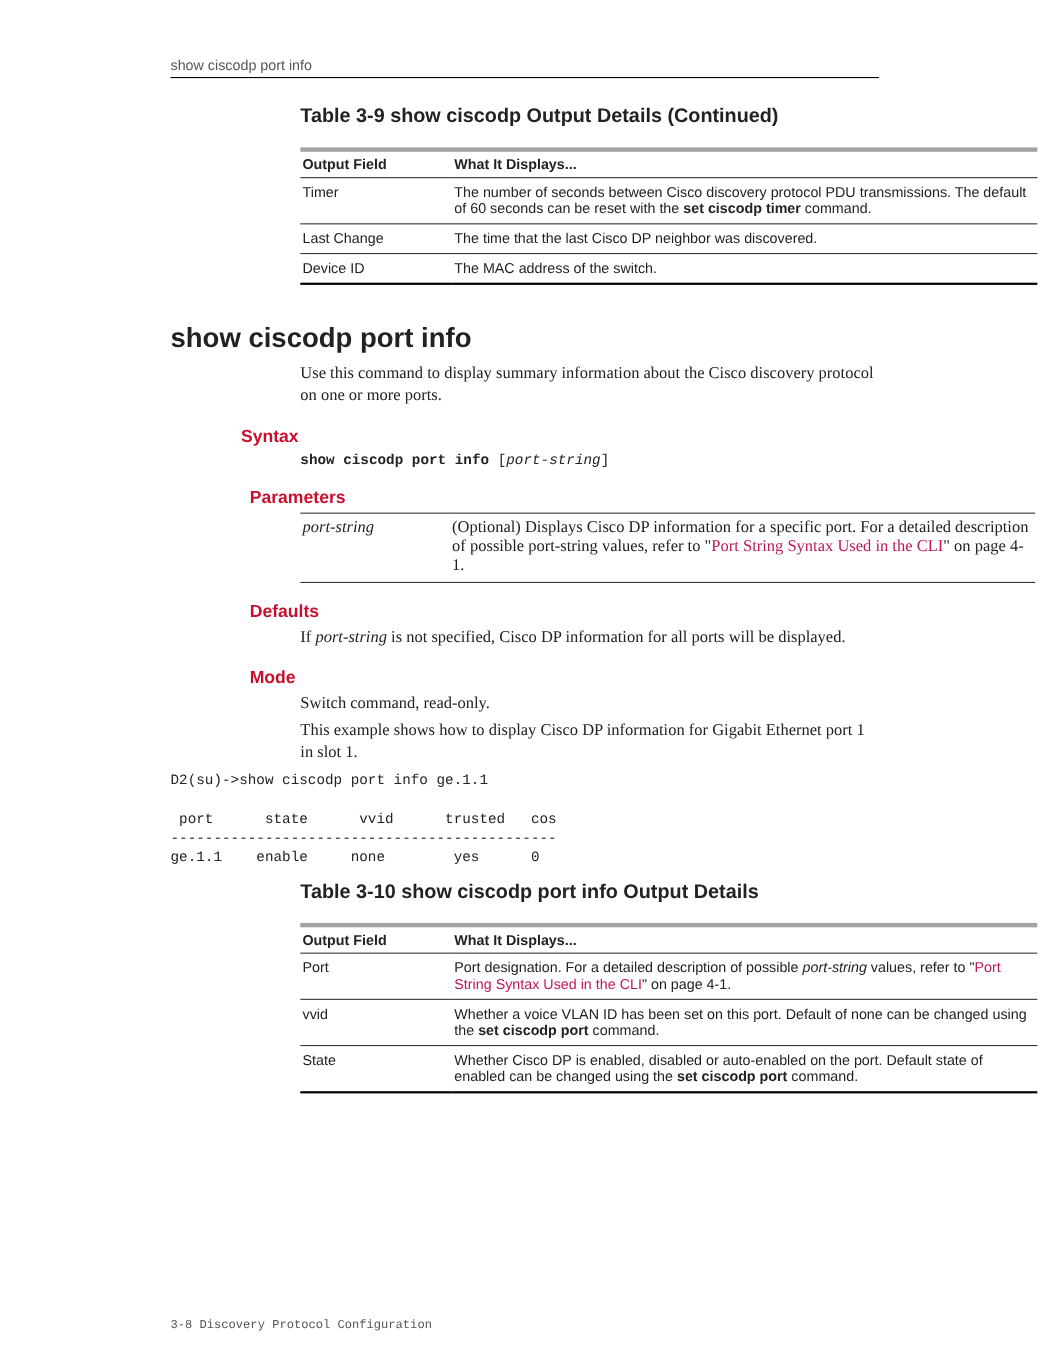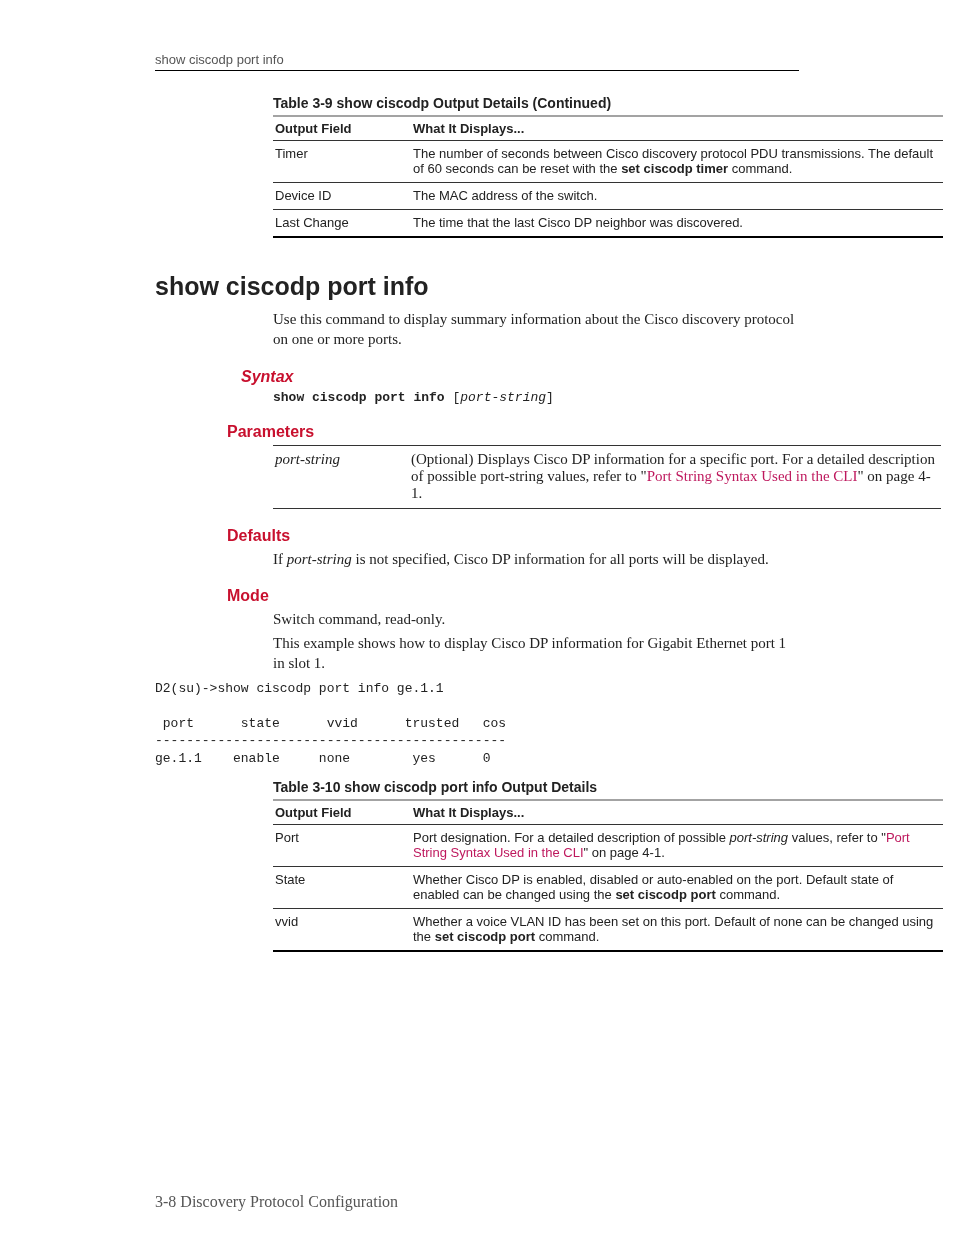--- a/index.html
+++ b/index.html
@@ -25,38 +25,38 @@
     border-bottom: 1px solid #000;
     padding-bottom: 3px;
     margin-bottom: 24px;
   }
   .body-indent {
     margin-left: 118px;
   }
   .tbl-caption {
     font-family: Arial, Helvetica, sans-serif;
     font-weight: bold;
-    font-size: 14px;
-    padding-bottom: 4px;
+    font-size: 18px;
+    padding-bottom: 18px;
   }
   table.output-details {
     border-collapse: collapse;
     width: 670px;
     font-family: Arial, Helvetica, sans-serif;
     font-size: 13px;
   }
   table.output-details th,
   table.output-details td {
     text-align: left;
     vertical-align: top;
     padding: 5px 6px 6px 2px;
     border-bottom: 1px solid #333;
   }
   table.output-details thead tr {
-    border-top: 2px solid #a3a3a3;
+    border-top: 4px solid #a3a3a3;
   }
   table.output-details thead th {
     font-weight: bold;
     padding-top: 4px;
     padding-bottom: 4px;
   }
   table.output-details tbody tr:last-child td {
     border-bottom: 2px solid #000;
   }
   table.output-details col.c1 { width: 138px; }
@@ -102,22 +102,22 @@
     font-family: Liberation Mono, monospace;
     font-size: 13px;
     line-height: 1.35;
     margin: 6px 0 8px 0;
     white-space: pre;
   }
   .footer {
     position: absolute;
     bottom: 24px;
     left: 85px;
-    font-family: Liberation Serif, serif;
-    font-size: 16px;
+    font-family: Liberation Mono, monospace;
+    font-size: 11px;
     color: #555;
   }
   p { margin: 4px 0; }
 </style>
 </head>
 <body>
 
 <div class="page">
 
   <div class="running-head">show ciscodp port info</div>
@@ -136,38 +136,38 @@
         </tr>
       </thead>
       <tbody>
         <tr>
           <td>Timer</td>
           <td>
             <span>The number of seconds between Cisco discovery protocol PDU transmissions. The default of 60 seconds can be reset with the </span><span class="bold-sans">set ciscodp timer</span><span> command.</span>
           </td>
         </tr>
         <tr>
+          <td>Last Change</td>
+          <td>The time that the last Cisco DP neighbor was discovered.</td>
+        </tr>
+        <tr>
           <td>Device ID</td>
           <td>The MAC address of the switch.</td>
         </tr>
-        <tr>
-          <td>Last Change</td>
-          <td>The time that the last Cisco DP neighbor was discovered.</td>
-        </tr>
       </tbody>
     </table>
   </div>
 
   <h1 class="cmd-title">show ciscodp port info</h1>
 
   <div class="body-indent intro-para">
     <p>Use this command to display summary information about the Cisco discovery protocol on one or more ports.</p>
   </div>
 
-  <h2 class="section" style="margin-left:86px;font-style:italic;">Syntax</h2>
+  <h2 class="section" style="margin-left:64px;">Syntax</h2>
   <div class="body-indent syntax-line">
     <span class="kw">show ciscodp port info</span> [<span class="var">port-string</span>]
   </div>
 
   <h2 class="section" style="margin-left:72px;">Parameters</h2>
   <div class="body-indent">
     <table class="param">
       <colgroup>
           <col class="c1">
           <col>
@@ -218,29 +218,29 @@
         </tr>
       </thead>
       <tbody>
         <tr>
           <td>Port</td>
           <td>
             <span>Port designation. For a detailed description of possible </span><span class="italic">port-string</span><span> values, refer to "</span><a href="#" class="xref">Port String Syntax Used in the CLI</a><span>" on page 4-1.</span>
           </td>
         </tr>
         <tr>
+          <td>vvid</td>
+          <td>
+            <span>Whether a voice VLAN ID has been set on this port. Default of none can be changed using the </span><span class="bold-sans">set ciscodp port</span><span> command.</span>
+          </td>
+        </tr>
+        <tr>
           <td>State</td>
           <td>
             <span>Whether Cisco DP is enabled, disabled or auto-enabled on the port. Default state of enabled can be changed using the </span><span class="bold-sans">set ciscodp port</span><span> command.</span>
-          </td>
-        </tr>
-        <tr>
-          <td>vvid</td>
-          <td>
-            <span>Whether a voice VLAN ID has been set on this port. Default of none can be changed using the </span><span class="bold-sans">set ciscodp port</span><span> command.</span>
           </td>
         </tr>
       </tbody>
     </table>
   </div>
 
   <div class="footer">3-8   Discovery Protocol Configuration</div>
 </div>
 
 </body></html>

